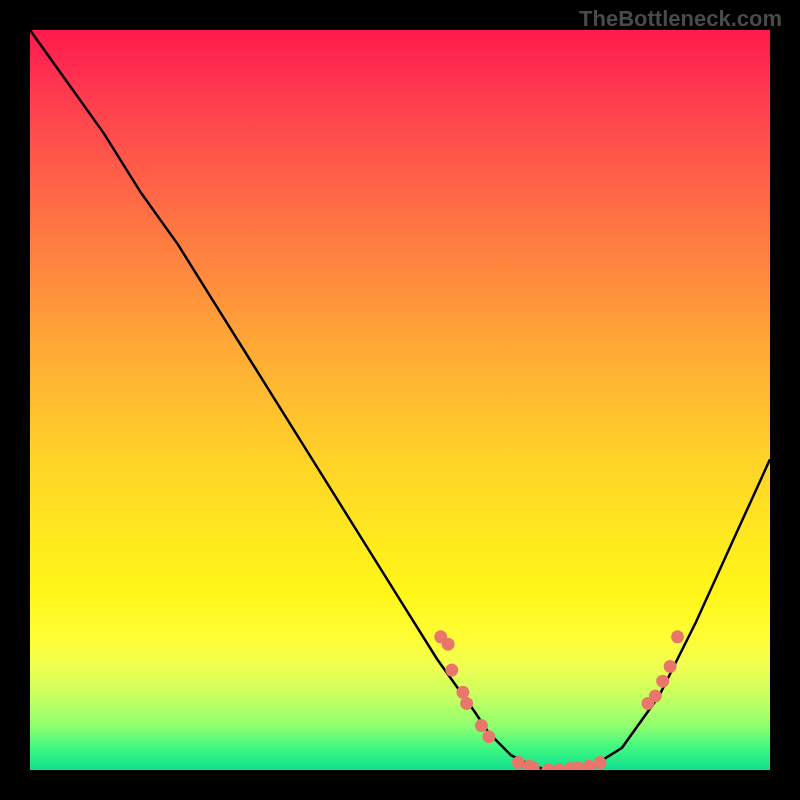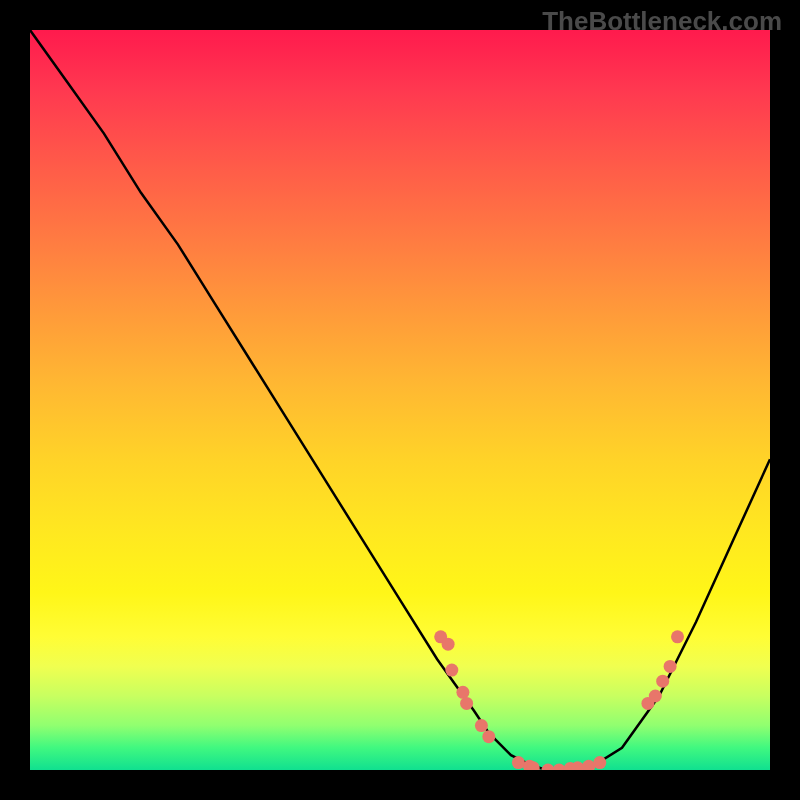--- a/index.html
+++ b/index.html
@@ -9,21 +9,21 @@
     width: 800px;
     height: 800px;
     position: relative;
     font-family: Arial, sans-serif;
   }
   .watermark {
     position: absolute;
     top: 6px;
     right: 18px;
     color: #4a4a4a;
-    font-size: 26px;
+    font-size: 22px;
     font-weight: bold;
     z-index: 10;
   }
   .plot-area {
     position: absolute;
     left: 30px;
     top: 30px;
     width: 740px;
     height: 740px;
     background: linear-gradient(to bottom,

